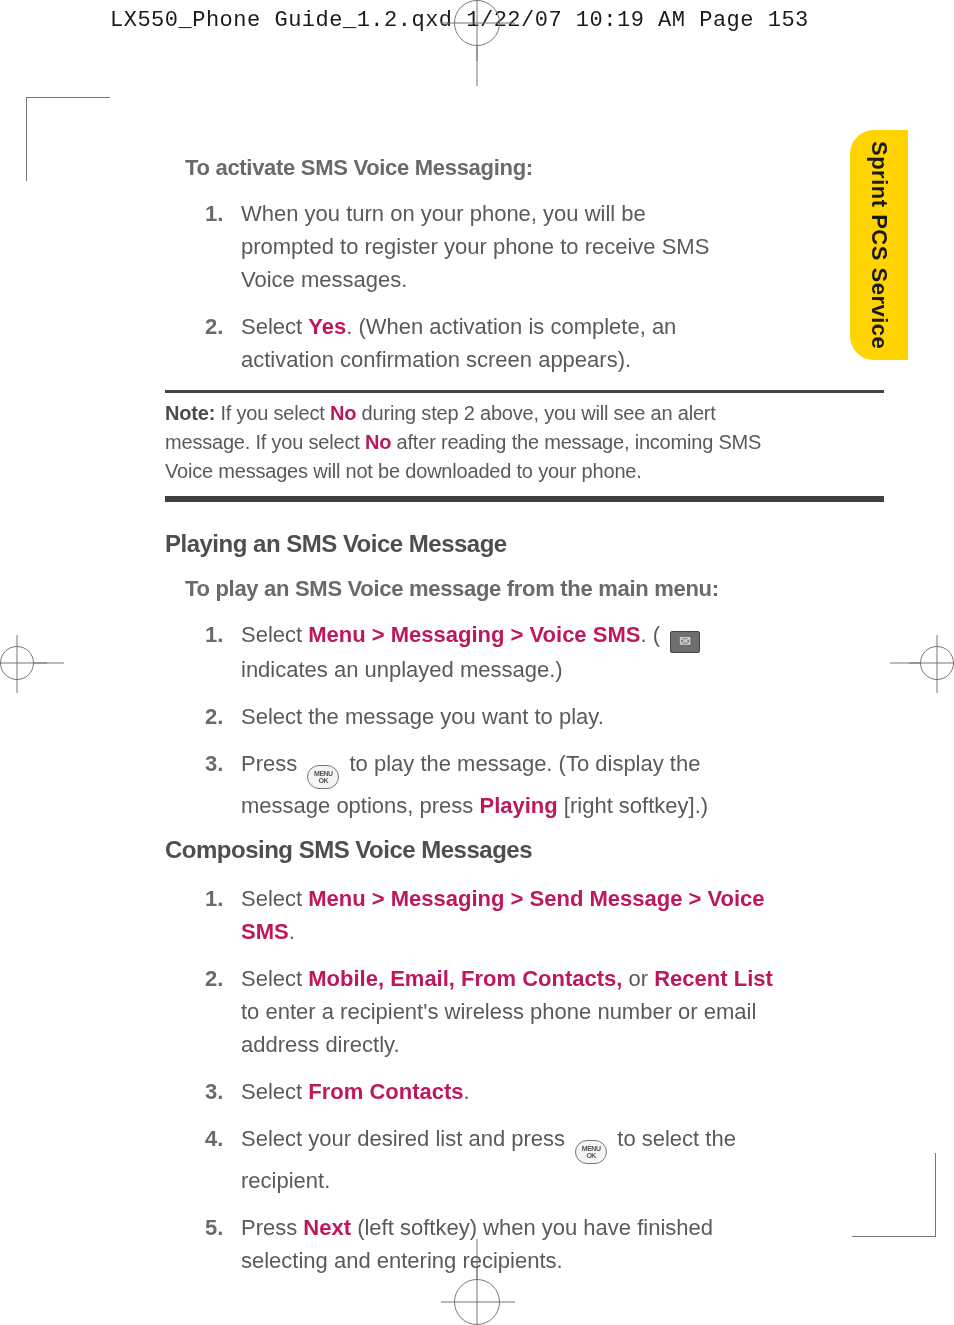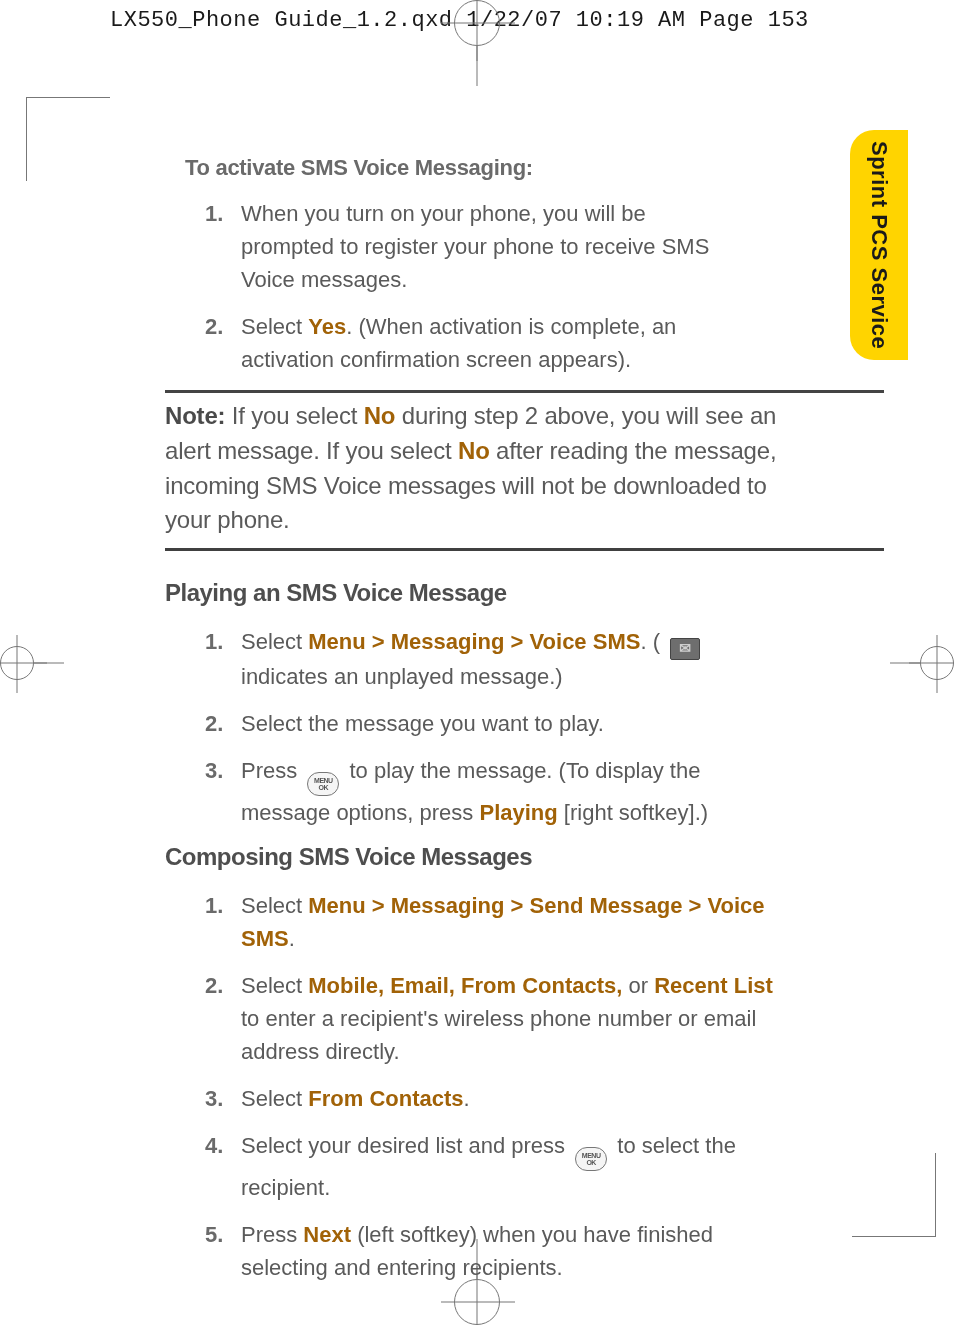--- a/index.html
+++ b/index.html
@@ -59,26 +59,26 @@
     font-weight:700; font-size:22px; color:#1a1a1a;
     letter-spacing:0.5px;
   }
 
   .lead { font-weight:700; font-size:22px; color:#6a6a6a; margin-bottom:16px; letter-spacing:-0.3px;}
   ol.steps { list-style:none; margin-left:40px; margin-bottom:14px; padding-right: 140px; }
   ol.steps.wide { padding-right: 90px; }
   ol.steps li { display:flex; margin-bottom:14px; font-size:22px; line-height:1.5; color:#5a5a5a; }
   ol.steps li .num { min-width:36px; font-weight:700; color:#6a6a6a; }
   ol.steps li .txt { flex:1; }
-  .bold  { font-weight:700; color:#a16207;}
+  .bold  { font-weight:700; color:#be185d;}
 
   .note-box {
-    border-top:3px solid #444; border-bottom:3px solid #404040;
+    border-top:3px solid #444; border-bottom:6px solid #404040;
     padding:6px 0 10px 0; margin: 6px 0 28px 0;
-    font-size:24px; line-height:1.45; color:#5a5a5a;
+    font-size:20px; line-height:1.45; color:#5a5a5a;
     letter-spacing:-0.2px;
     padding-right: 80px;
   }
   .note-box .nb { font-weight:700; color:#4a4a4a; }
 
   h2.section { font-size:24px; font-weight:700; color:#4e4e4e; margin:6px 0 18px 0; letter-spacing:-0.5px;}
   .sublead { font-weight:700; font-size:22px; color:#6a6a6a; margin:0 0 16px 20px; letter-spacing:-0.3px;}
 
   .icon-inline {
     display:inline-flex; width:30px; height:22px; vertical-align:-4px;
@@ -144,20 +144,21 @@
           <span>Select </span><span class="bold">Yes</span><span>. (When activation is complete, an activation confirmation screen appears).</span>
         </span>
       </li>
     </ol>
 
     <div class="note-box">
       <span class="nb">Note:</span><span> If you select </span><span class="bold">No</span><span> during step 2 above, you will see an alert message. If you select </span><span class="bold">No</span><span> after reading the message, incoming SMS Voice messages will not be downloaded to your phone.</span>
     </div>
 
     <h2 class="section">Playing an SMS Voice Message</h2>
+    <div class="sublead">To play an SMS Voice message from the main menu:</div>
     <ol class="steps wide">
       <li>
         <span class="num">1.</span>
         <span class="txt">
           <span>Select </span><span class="bold">Menu &gt; Messaging &gt; Voice SMS</span><span>. ( </span><span class="icon-inline"></span><span> indicates an unplayed message.)</span>
         </span>
       </li>
       <li>
         <span class="num">2.</span>
         <span class="txt">Select the message you want to play.</span>

